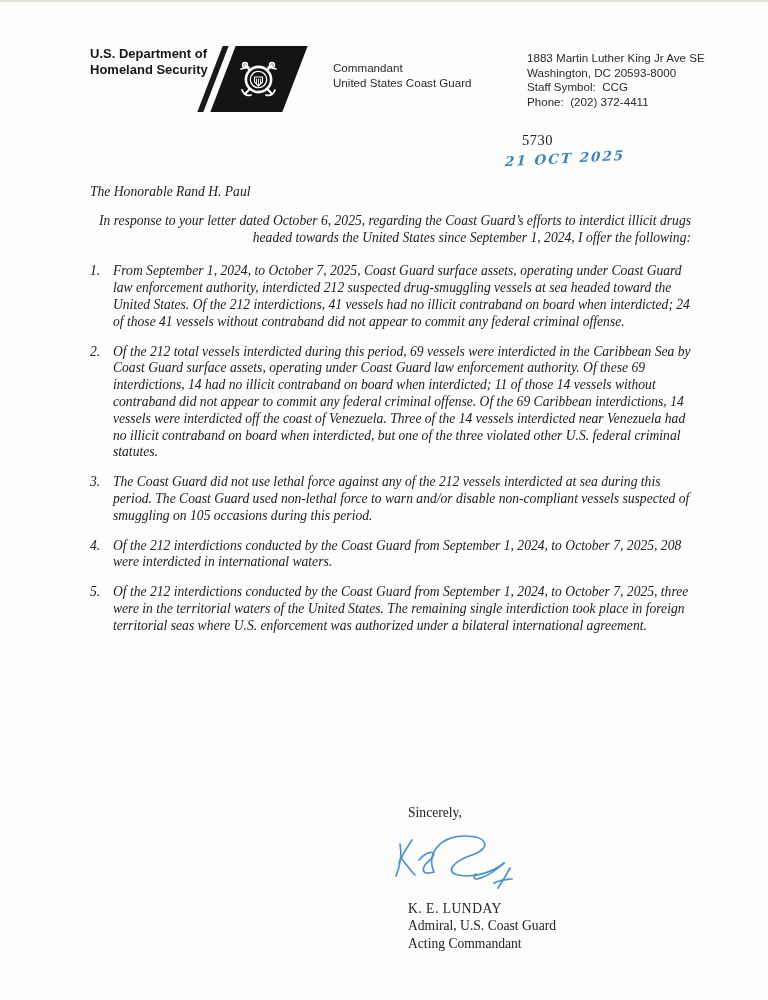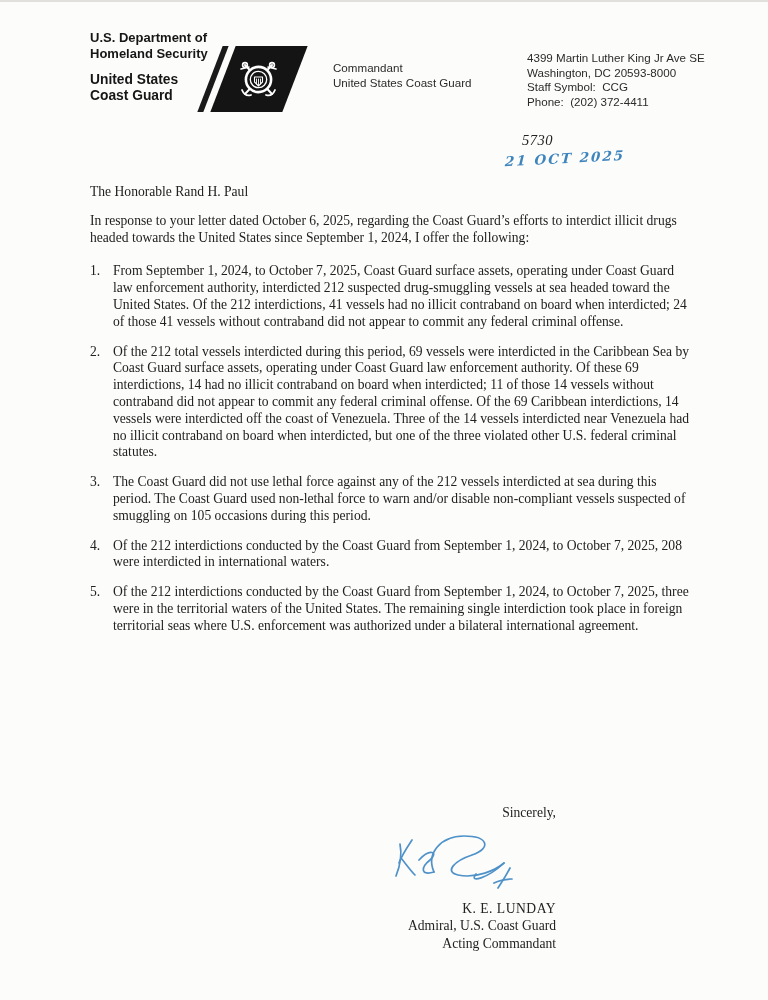--- a/index.html
+++ b/index.html
@@ -4,21 +4,21 @@
 <style>
   html,body { margin:0; padding:0; background:#e9e9e9; }
   .page {
     position:relative; width:768px; height:1000px; margin:0 auto;
     background:#fcfcfa; overflow:hidden;
     border-top:2px solid #e2e0dd;
     font-family:"Liberation Serif", serif; color:#232323;
   }
   
   .hdr-left {
-    position:absolute; left:90px; top:28px;
+    position:absolute; left:90px; top:44px;
     font-family:"Liberation Sans", sans-serif; font-weight:bold;
     font-size:13px; line-height:16px; color:#161616;
   }
   .hdr-left .branch { margin-top:10px; font-size:13.8px; }
   .logo { position:absolute; left:201px; top:44px; width:100px; height:66px; }
   .stripe-thin {
     position:absolute; left:9px; top:0; width:6px; height:66px;
     background:#1a1a1a; transform:skewX(-21deg);
   }
   .stripe-wide {
@@ -30,57 +30,53 @@
     position:absolute; left:333px; top:59px;
     font-family:"Liberation Sans", sans-serif; font-size:11.6px;
     line-height:14.5px; color:#2b2b2b;
   }
   .hdr-right {
     position:absolute; left:527px; top:49px;
     font-family:"Liberation Sans", sans-serif; font-size:11.6px;
     line-height:14.5px; color:#2b2b2b;
   }
   
-  .ref-number { position:absolute; left:522px; top:130px; font-size:14.5px; letter-spacing:0.5px;font-style:italic; }
+  .ref-number { position:absolute; left:522px; top:130px; font-size:14.5px; letter-spacing:0.5px; }
   .hw-date {
     position:absolute; left:505px; top:148px;
     font-family:"DejaVu Serif", serif; font-style:italic; font-weight:bold;
     font-size:13.5px; letter-spacing:2px; color:#3e84bd;
     transform:rotate(-3deg) skewX(-6deg);
   }
   
   .body-col {
     position:absolute; left:90px; top:182px; width:601px;
-    font-size:13.6px; line-height:16.8px; color:#212121;
+    font-size:13.6px; line-height:16.8px; color:#212121;font-style:italic;
   }
   .addr-line { white-space:nowrap; }
   .salutation { margin-top:13px; }
-  .intro { margin-top:12px; }
+  .intro { margin-top:12px;text-align:right; }
   .num-list { margin-top:17px; }
   .num-item { display:flex; margin-bottom:13px; }
   .num-item .num { width:23px; flex:0 0 23px; }
   .num-item .txt { flex:1; }
   .closing-par { margin-top:-1px; }
   
-  .sig-block { position:absolute; left:408px; top:802px; font-size:13.6px; line-height:17.5px;text-align:right; }
+  .sig-block { position:absolute; left:408px; top:802px; font-size:13.6px; line-height:17.5px; }
   .sig-scribble { position:absolute; left:-16px; top:26px; }
   .sig-name { margin-top:78px; letter-spacing:0.5px; }
 </style>
 </head>
 <body>
 
 <div class="page">
 
   <div class="hdr-left">
     <div>U.S. Department of</div>
     <div>Homeland Security</div>
-    <div class="branch">
-      <div>United States</div>
-      <div>Coast Guard</div>
-    </div>
   </div>
 
   <div class="logo">
     <div class="stripe-thin"></div>
     <div class="stripe-wide"></div>
     <svg class="seal" width="47" height="47" viewBox="0 0 47 47">
       <g stroke="#ffffff" fill="none" stroke-linecap="round">
 
         <g stroke-width="2">
           <path d="M10 9 L37 38"></path>
@@ -100,21 +96,21 @@
       </g>
     </svg>
   </div>
 
   <div class="hdr-center">
     <div>Commandant</div>
     <div>United States Coast Guard</div>
   </div>
 
   <div class="hdr-right">
-    <div>4399 Martin Luther King Jr Ave SE</div>
+    <div>1883 Martin Luther King Jr Ave SE</div>
     <div>Washington, DC 20593-8000</div>
     <div>Staff Symbol:&nbsp; CCG</div>
     <div>Phone:&nbsp; (202) 372-4411</div>
   </div>
 
   <div class="ref-number">5730</div>
   <div class="hw-date">21 OCT 2025</div>
 
   <div class="body-col">
     <div class="addr-line">The Honorable Rand H. Paul</div>

